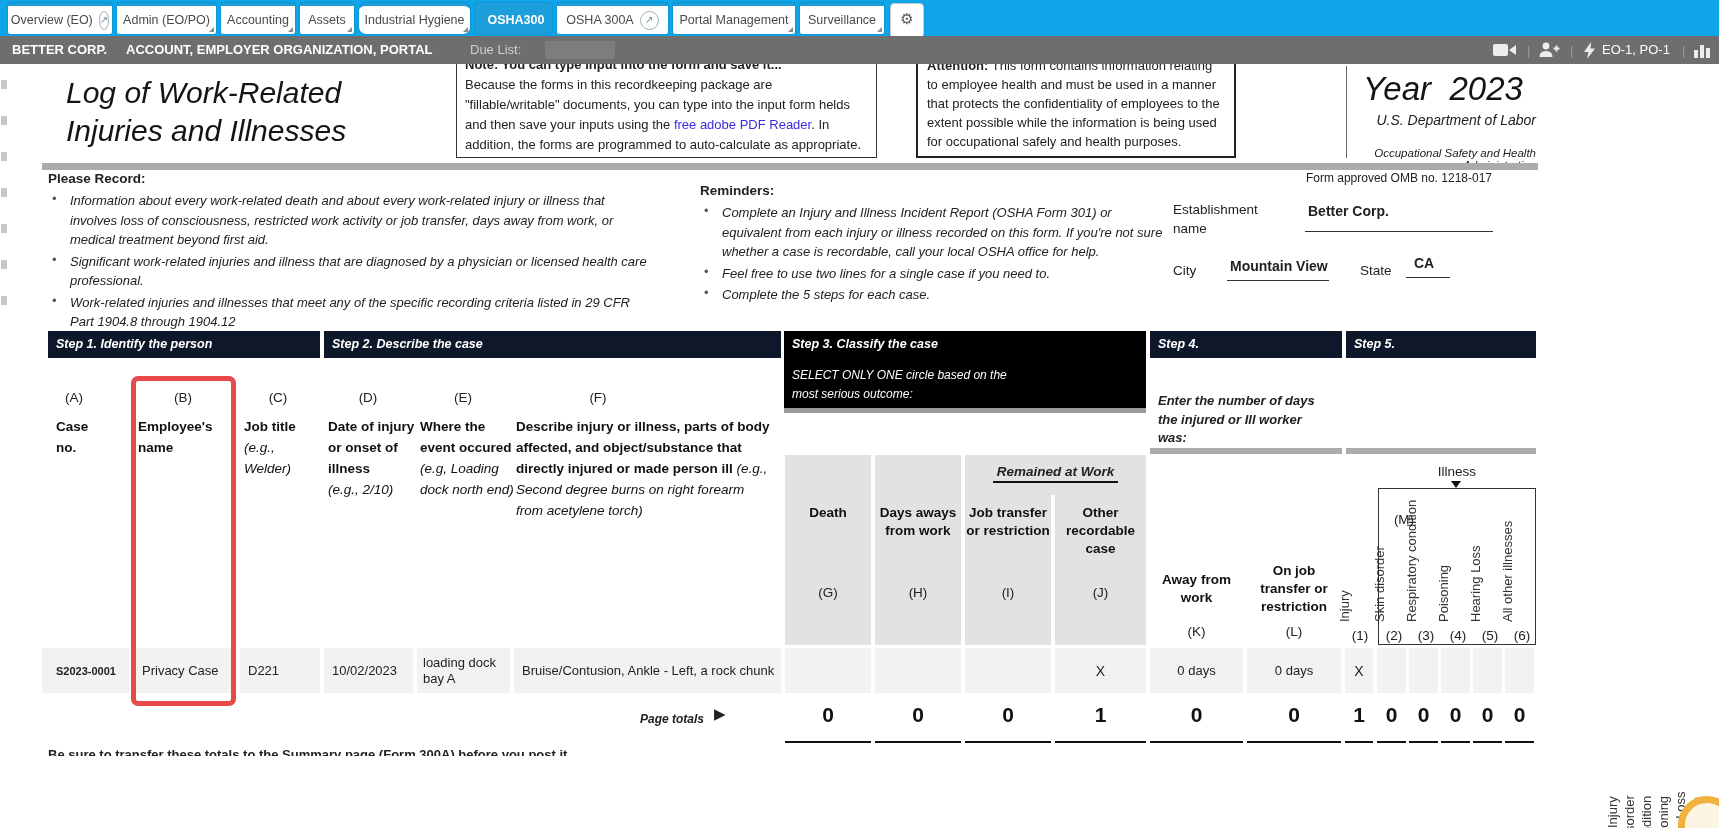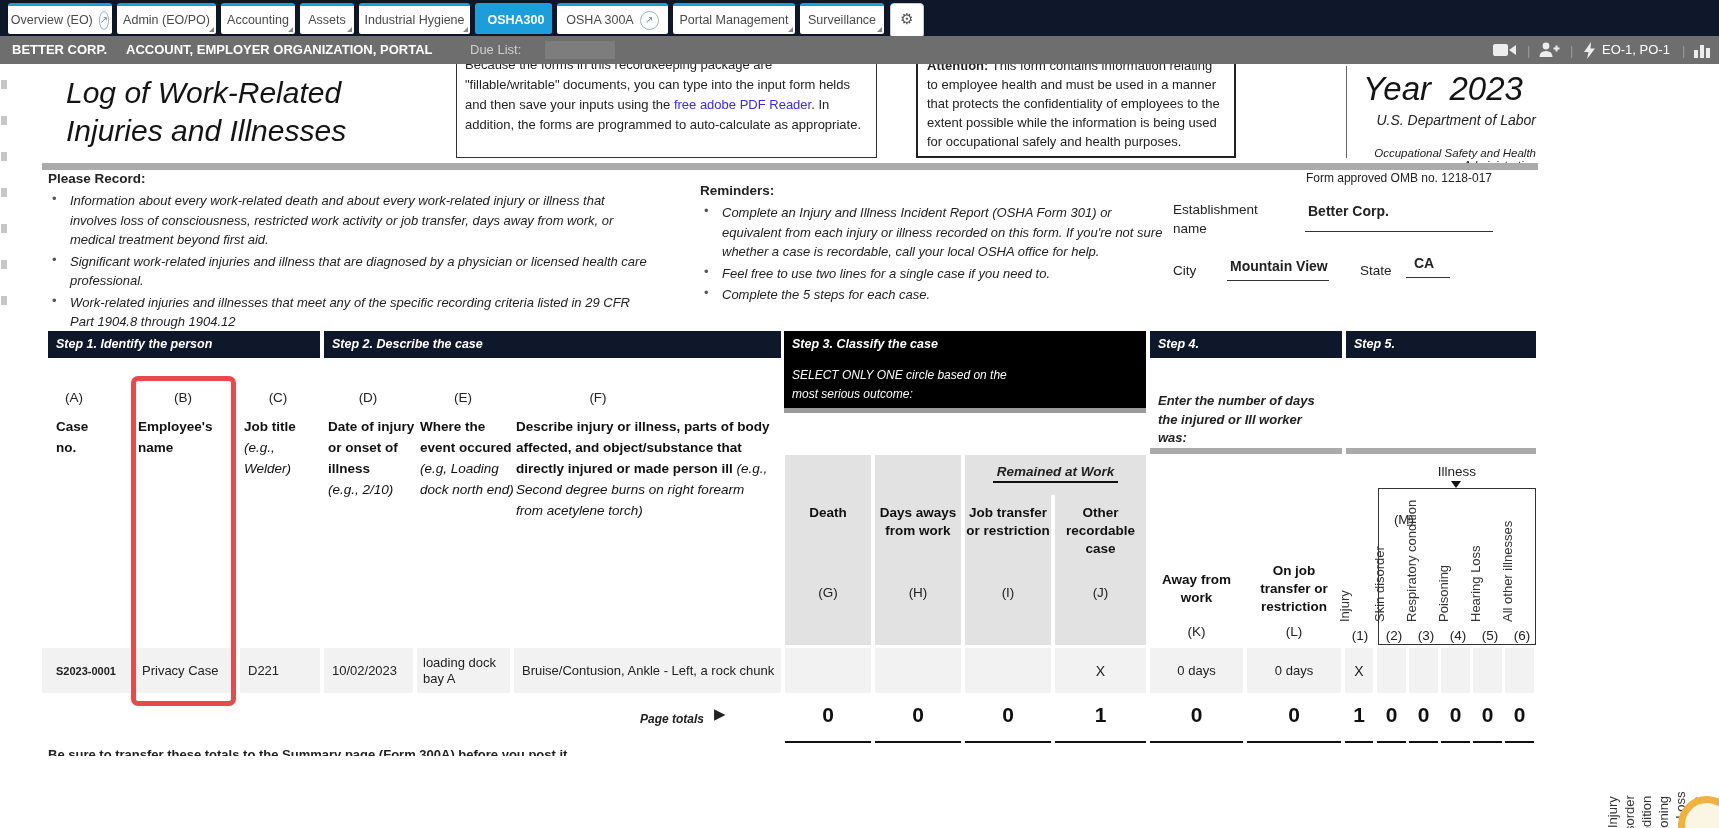--- a/index.html
+++ b/index.html
@@ -1,21 +1,21 @@
 <!DOCTYPE html>
 <html><head>
 <meta charset="utf-8">
 <style>
   html,body{margin:0;padding:0;background:#fff;}
   .screen{position:relative;width:1719px;height:828px;overflow:hidden;background:#fff;
           font-family:"Liberation Sans",sans-serif;color:#222;}
   .abs{position:absolute;box-sizing:border-box;}
   .b{font-weight:bold;} .i{font-style:italic;} .c{text-align:center;} .r{text-align:right;}
   
-  .tabbar{position:absolute;left:0;top:0;width:1719px;height:36px;background:#0f172a;}
+  .tabbar{position:absolute;left:0;top:0;width:1719px;height:36px;background:#0ea5e9;}
   .tab{position:absolute;top:3px;height:31px;background:#fff;border-top:3px solid #1b9ed9;
        border-radius:3px 3px 2px 2px;box-shadow:0 0 2px rgba(0,0,0,.3);
        display:flex;align-items:center;justify-content:center;font-size:12.5px;color:#4a4a4a;
        box-sizing:border-box;padding:0 7px;cursor:pointer;white-space:nowrap;}
   .tab.active{background:#1b9ed9;color:#fff;font-weight:bold;}
   .menuflag{position:absolute;right:2px;bottom:2px;width:0;height:0;
             border-left:5px solid transparent;border-bottom:5px solid #8a8a8a;}
   .popout{display:inline-block;width:17px;height:17px;border:1px solid #9fb3c0;border-radius:50%;
           margin-left:6px;font-size:10px;line-height:15px;text-align:center;color:#6c828f;background:#fff;
           font-family:"DejaVu Sans",sans-serif;}
@@ -64,21 +64,21 @@
       <span class="menuflag"></span>
     </div>
     <div class="tab" style="left:221px;width:74px;">
       <span>Accounting</span>
       <span class="menuflag"></span>
     </div>
     <div class="tab" style="left:300px;width:54px;">
       <span>Assets</span>
       <span class="menuflag"></span>
     </div>
-    <div class="tab" style="left:359px;width:111px;">
+    <div class="tab" style="left:359px;width:111px;border-radius:7px;">
       <span>Industrial Hygiene</span>
       <span class="menuflag"></span>
     </div>
     <div class="tab active" style="left:475px;width:77px;padding-left:12px;">
       <span>OSHA300</span>
     </div>
     <div class="tab" style="left:557px;width:111px;">
       <span>OSHA 300A</span>
       <span class="popout">↗</span>
     </div>
@@ -129,20 +129,21 @@
   <div class="dash" style="top:224px;"></div>
   <div class="dash" style="top:260px;"></div>
   <div class="dash" style="top:296px;"></div>
 
   <div class="abs i" style="left:66px;top:74px;font-size:30px;line-height:38px;color:#141414;">
     <div>Log of Work-Related</div>
     <div>Injuries and Illnesses</div>
   </div>
 
   <div class="abs" style="left:456px;top:40px;width:421px;height:118px;border:1px solid #333;padding:14px 8px 0 8px;font-size:13px;line-height:20px;z-index:1;">
+    <div class="b">Note: You can type input into the form and save it...</div>
     <span>Because the forms in this recordkeeping package are "fillable/writable" documents, you can type into the input form helds and then save your inputs using the </span><a style="color:#3a2be0;text-decoration:none;cursor:pointer;">free adobe PDF Reader</a><span>. In addition, the forms are programmed to auto-calculate as appropriate.</span>
   </div>
 
   <div class="abs" style="left:916px;top:40px;width:320px;height:118px;border:2px solid #222;padding:14px 9px 0 9px;font-size:13px;line-height:19px;z-index:1;">
     <b>Attention:</b><span> This form contains information relating to employee health and must be used in a manner that protects the confidentiality of employees to the extent possible while the information is being used for occupational safely and health purposes.</span>
   </div>
 
   <div class="abs" style="left:1346px;top:66px;width:1px;height:92px;background:#666;"></div>
   <div class="abs" style="left:1350px;top:70px;width:186px;text-align:center;">
     <span class="i" style="font-size:33px;color:#141414;">Year</span>

